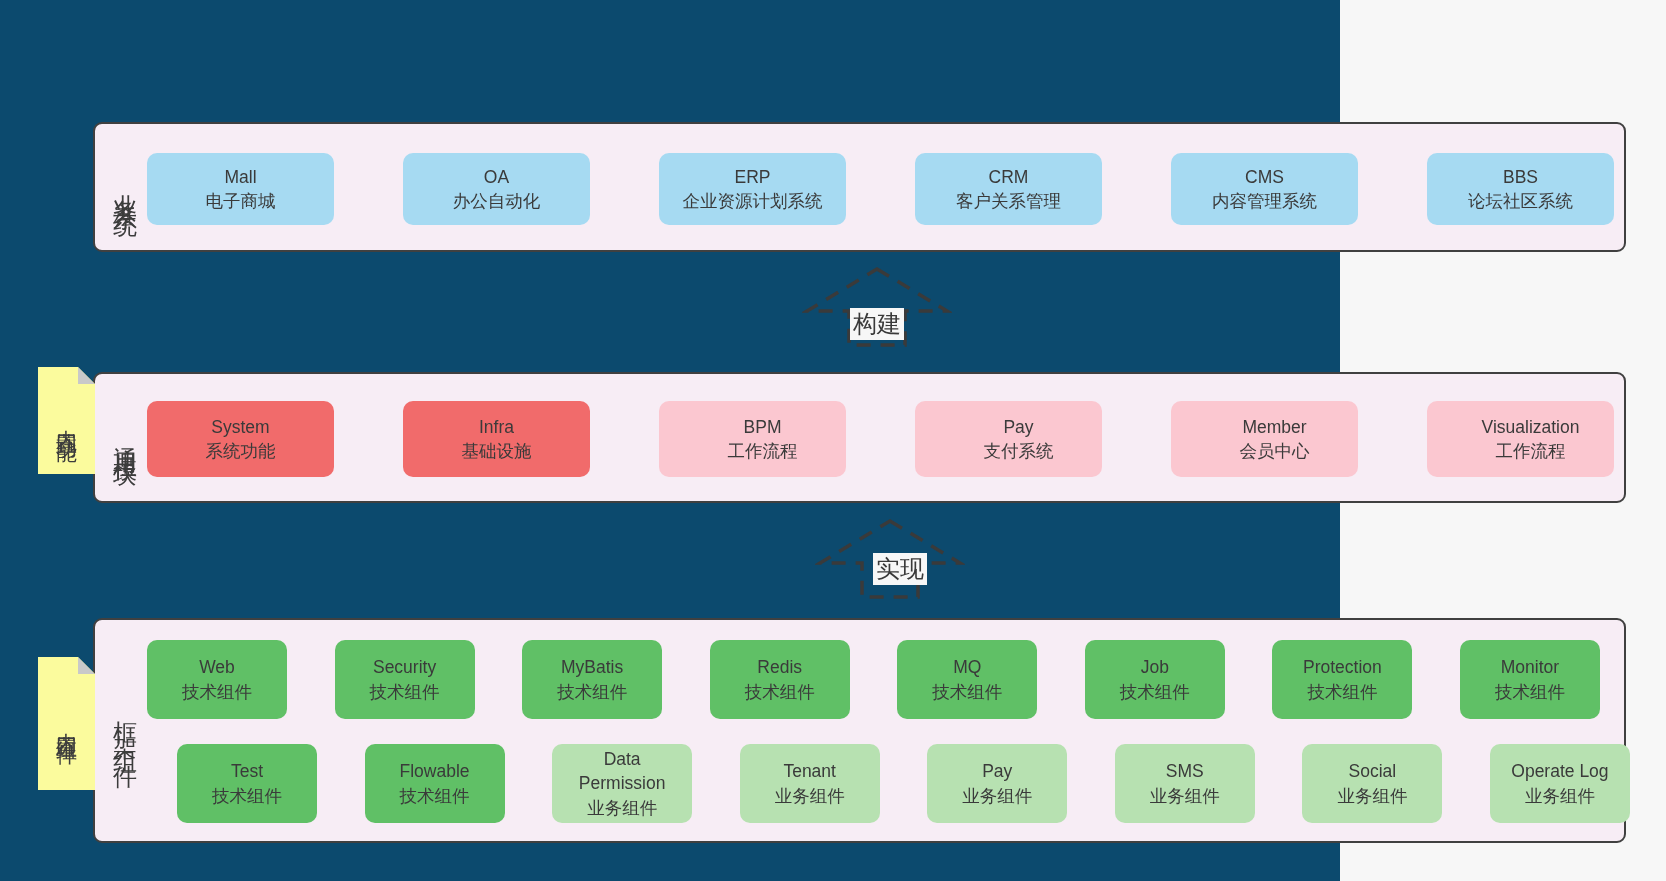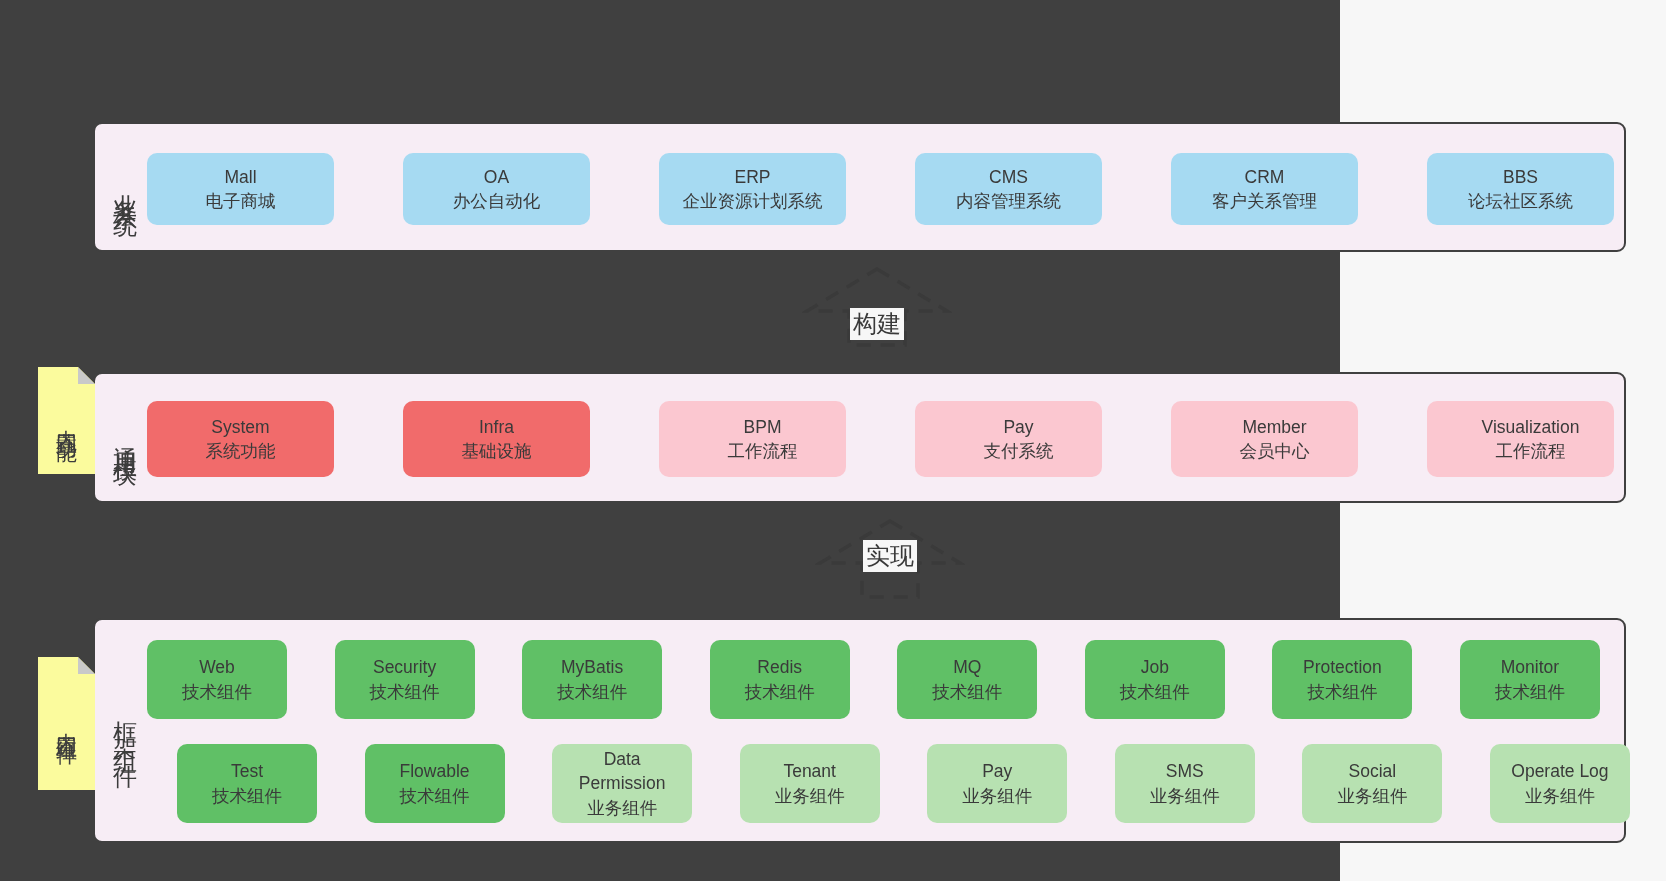--- a/index.html
+++ b/index.html
@@ -1,21 +1,21 @@
 <!DOCTYPE html>
 <html><head>
 <meta charset="utf-8">
 <style>
   html,body{margin:0;padding:0;}
   body{
     width:1666px;height:881px;background:#f7f7f7;
     font-family:"Liberation Sans","DejaVu Sans",sans-serif;
     color:#3c3c3c;overflow:hidden;
   }
-  #stage{position:relative;width:1340px;height:881px;background:#404040;}
+  #stage{position:relative;width:1340px;height:881px;background:#0c4a6e;}
 
   .panel{
     position:absolute;left:93px;width:1533px;
     background:#f7edf5;border:2px solid #404040;border-radius:9px;
     box-sizing:border-box;z-index:2;
   }
   #panel-business{top:122px;height:130px;}
   #panel-modules{top:372px;height:131px;}
   #panel-components{top:618px;height:225px;}
 
@@ -79,21 +79,21 @@
   .arrow svg{position:absolute;left:0;top:0;}
   .arrow polygon{
     fill:none;stroke:#3a3a3a;stroke-width:3.5;
     stroke-dasharray:14 10;stroke-linejoin:miter;
   }
   .arrow-label{
     position:absolute;left:50%;transform:translate(-50%,-50%);
     background:#f7f7f7;padding:0 3px;font-size:24px;color:#3a3a3a;white-space:nowrap;
   }
   #arrow-build .arrow-label{top:58px;}
-  #arrow-implement .arrow-label{top:38px;}
+  #arrow-implement .arrow-label{top:51px;margin-left:10px;}
 </style>
 </head>
 <body>
 
 <div id="stage">
 
   <div class="panel" id="panel-business">
     <div class="vlabel">业务系统</div>
     <div class="row row-6">
       <div class="box box-w6" data-variant="blue">
@@ -102,26 +102,26 @@
       </div>
       <div class="box box-w6" data-variant="blue">
         <span class="bn">OA</span>
         <span class="bd">办公自动化</span>
       </div>
       <div class="box box-w6" data-variant="blue">
         <span class="bn">ERP</span>
         <span class="bd">企业资源计划系统</span>
       </div>
       <div class="box box-w6" data-variant="blue">
+        <span class="bn">CRM</span>
+        <span class="bd">客户关系管理</span>
+      </div>
+      <div class="box box-w6" data-variant="blue">
         <span class="bn">CMS</span>
         <span class="bd">内容管理系统</span>
-      </div>
-      <div class="box box-w6" data-variant="blue">
-        <span class="bn">CRM</span>
-        <span class="bd">客户关系管理</span>
       </div>
       <div class="box box-w6" data-variant="blue">
         <span class="bn">BBS</span>
         <span class="bd">论坛社区系统</span>
       </div>
     </div>
   </div>
 
   <div class="arrow" id="arrow-build">
     <svg width="150" height="82" viewBox="0 0 150 82">

